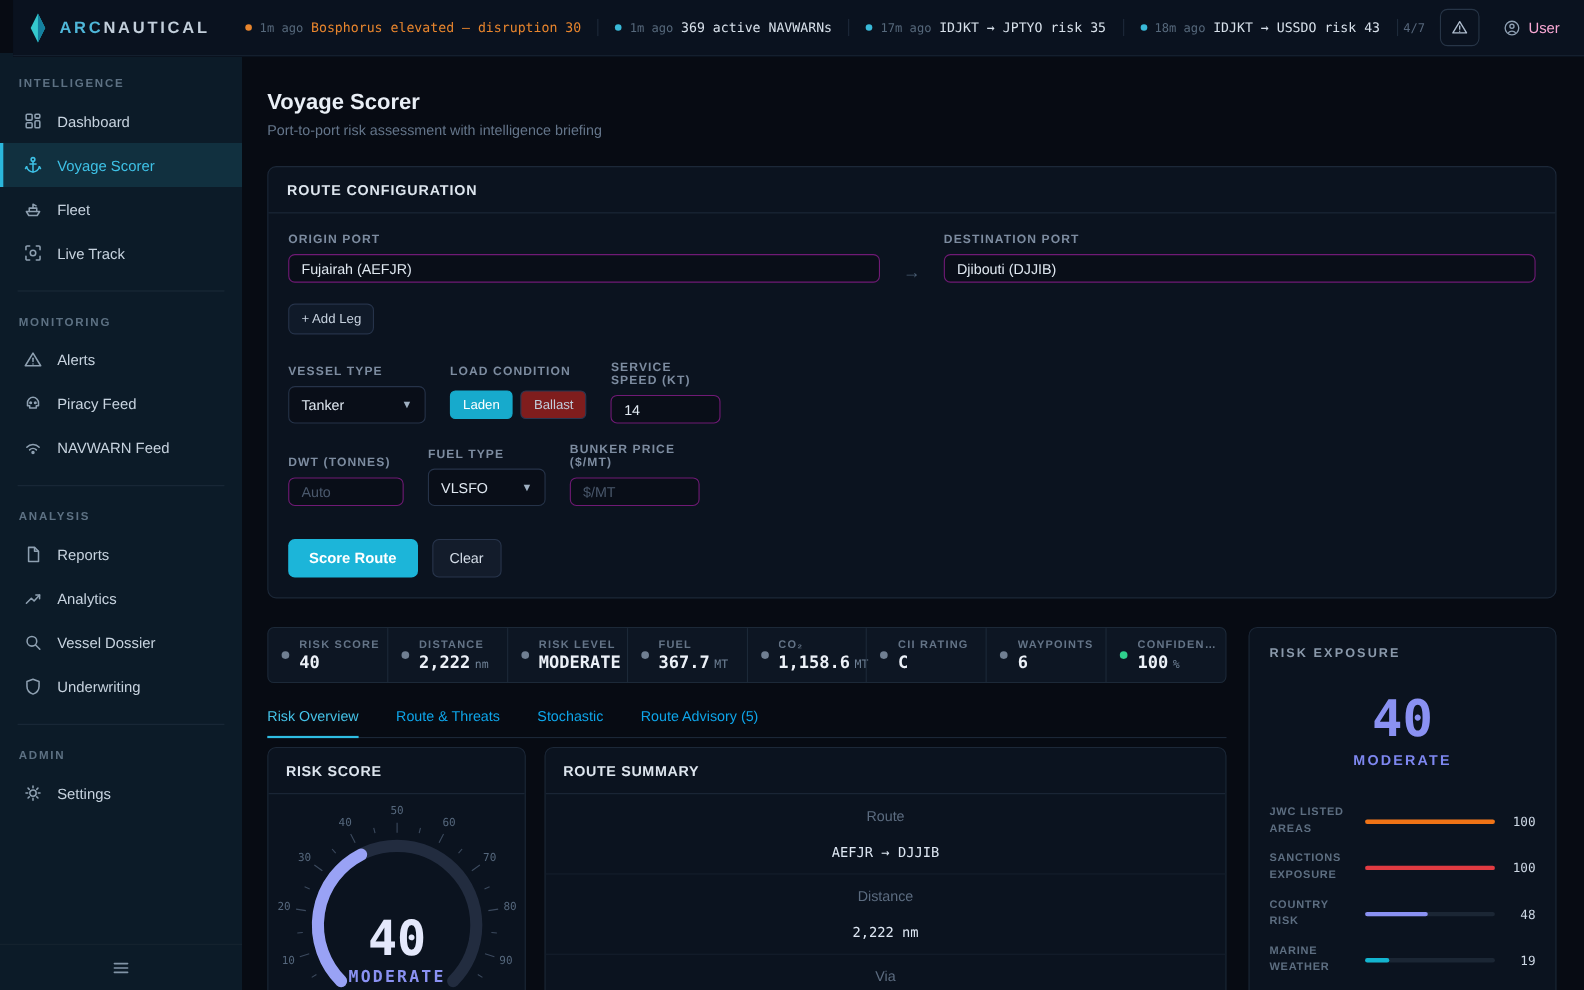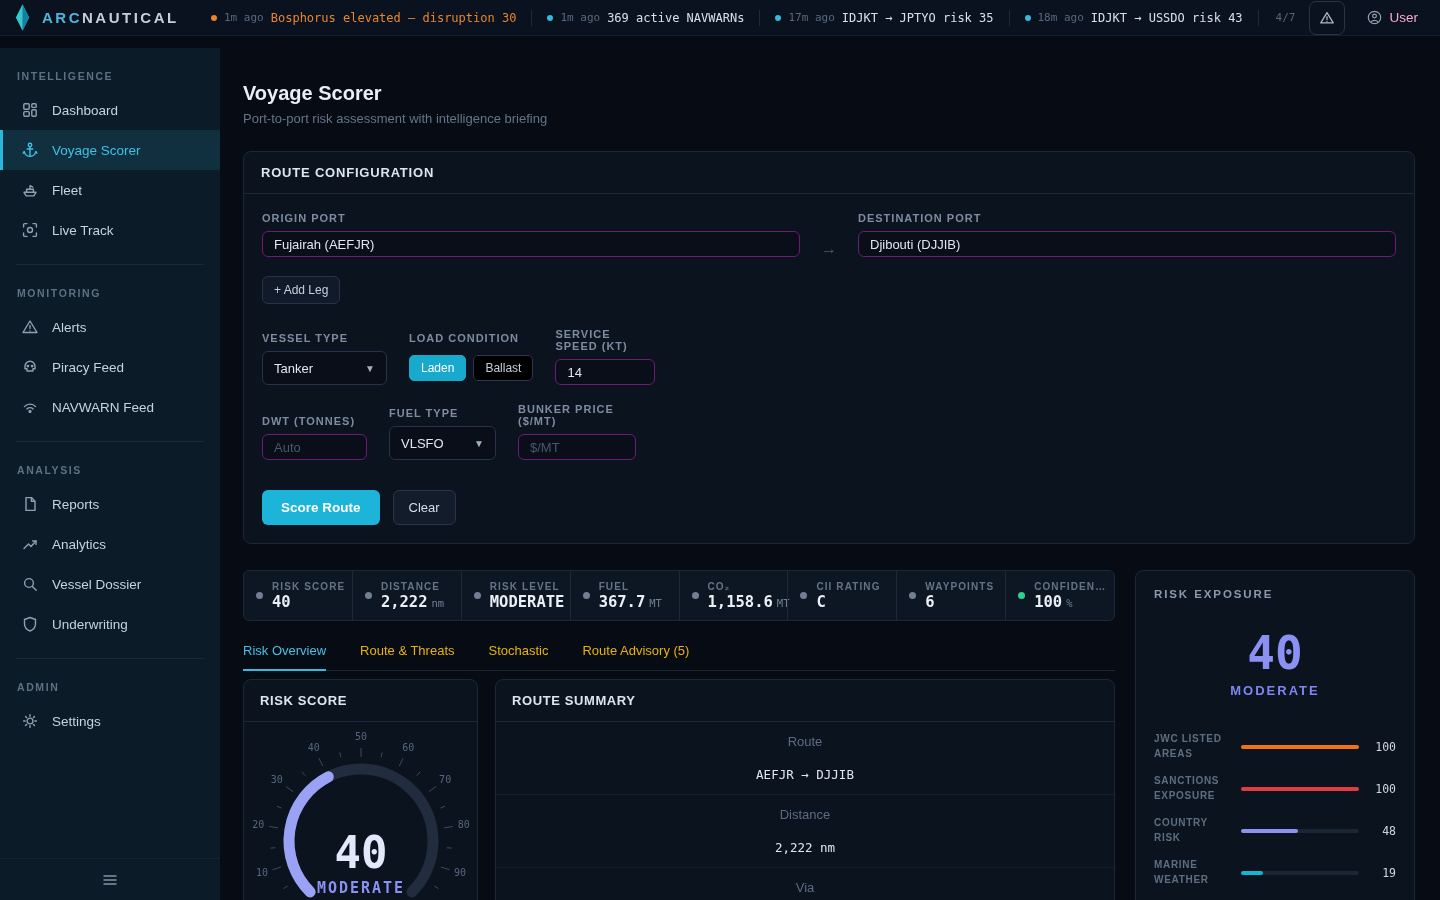--- a/index.html
+++ b/index.html
@@ -1,21 +1,21 @@
 <!DOCTYPE html>
 <html><head>
 <meta charset="utf-8">
 <style>
   * { margin:0; padding:0; box-sizing:border-box; }
   html,body { width:1440px; height:900px; overflow:hidden; background:#070b13;
     font-family:"Liberation Sans", sans-serif; color:#d7dfe9; }
   .mono { font-family:"DejaVu Sans Mono", monospace; }
 
   
-  .topbar { position:fixed; top:0; left:0; right:0; height:36px; background:#0a121f;
+  .topbar { position:fixed; top:0; left:12px; right:0; height:51px; background:#0a121f;
     border-bottom:1px solid #141f2e; display:flex; align-items:center; padding:0 14px; z-index:10; }
   .brand { display:flex; align-items:center; gap:11px; width:182px; flex:none; }
   .brand-name { font-size:15px; font-weight:bold; letter-spacing:2.5px; }
   .brand-arc { color:#4fb7d9; } .brand-rest { color:#c3cfdb; }
   .ticker { display:flex; align-items:center; flex:1; min-width:0; overflow:hidden;
     font-family:"DejaVu Sans Mono", monospace; font-size:12px; }
   .tick-item { display:flex; align-items:center; gap:7px; padding:0 15px; white-space:nowrap; }
   .tick-dot { width:6px; height:6px; border-radius:50%; flex:none; }
   .tick-time { color:#56687b; font-size:11px; }
   .tick-text { color:#d7e0ea; }
@@ -64,21 +64,21 @@
     color:#c6d1de; font-size:12px; padding:6px 11px; cursor:pointer; }
 
   .form-row { display:flex; gap:22px; margin-top:24px; align-items:flex-end; }
   .form-row .fld { display:flex; flex-direction:column; }
   .fake-select { background:#090e18; border:1px solid #263349; border-radius:6px; height:34px;
     color:#dfe7f0; font-size:13px; padding:0 11px; display:flex; align-items:center;
     justify-content:space-between; gap:1px; cursor:pointer; }
   .chev { color:#9fb0c2; font-size:10px; }
   .chips { display:flex; gap:7px; height:34px; align-items:center; }
   .chip { border-radius:5px; font-size:12px; padding:5px 11px; cursor:pointer;
-    background:#000000; border:1px solid #2a3750; color:#c2cddb; }
+    background:#7f1d1d; border:1px solid #2a3750; color:#c2cddb; }
   .chip.active { background:#17aacc; border-color:#17aacc; color:#ffffff; font-weight:normal; }
 
   .actions-row { display:flex; gap:13px; margin-top:30px; }
   .primary-btn { background:#1cb5d9; border:none; border-radius:6px; color:#ffffff; font-weight:bold;
     font-size:13.5px; padding:9px 19px; cursor:pointer; }
   .ghost-btn { background:#131c2b; border:1px solid #28354c; border-radius:6px; color:#d4dde8;
     font-size:13px; padding:9px 15px; cursor:pointer; }
 
   
   .content-row { display:flex; gap:20px; margin-top:26px; }
@@ -93,21 +93,21 @@
   .stat-dot { width:7px; height:7px; border-radius:50%; background:#707f92; flex:none; }
   .stat-col { min-width:0; display:flex; flex-direction:column; gap:1px; }
   .stat-label { font-size:10px; letter-spacing:1.1px; color:#647487; font-weight:bold;
     white-space:nowrap; overflow:hidden; text-overflow:ellipsis; padding-right:6px; }
   .stat-value { font-family:"DejaVu Sans Mono", monospace; font-weight:bold; font-size:15.5px;
     color:#ebf0f7; white-space:nowrap; }
   .stat-unit { font-size:10.5px; color:#6e8095; margin-left:4px; font-weight:normal; }
 
   
   .tabs { display:flex; gap:34px; border-bottom:1px solid #1b2737; margin-top:22px; }
-  .tab { padding-bottom:11px; font-size:13px; color:#eab308; cursor:pointer; }
+  .tab { padding-bottom:11px; font-size:13px; color:#0ea5e9; cursor:pointer; }
   .tab.active { color:#45c2e7; border-bottom:2px solid #2fbde3; margin-bottom:-1px; }
 
   .panels-row { display:flex; gap:17px; margin-top:8px; }
   .panel { background:#0b131f; border:1px solid #1c2838; border-radius:8px 8px 0 0; height:430px; overflow:hidden; }
   .panel-risk { width:235px; flex:none; }
   .panel-summary { flex:1; min-width:0; }
   .panel-header { padding:13px 16px; font-size:13px; font-weight:bold; letter-spacing:0.6px;
     color:#dde5ee; border-bottom:1px solid #1c2838; }
 
   .gauge-wrap { display:flex; justify-content:center; padding-top:8px; overflow:hidden; }

